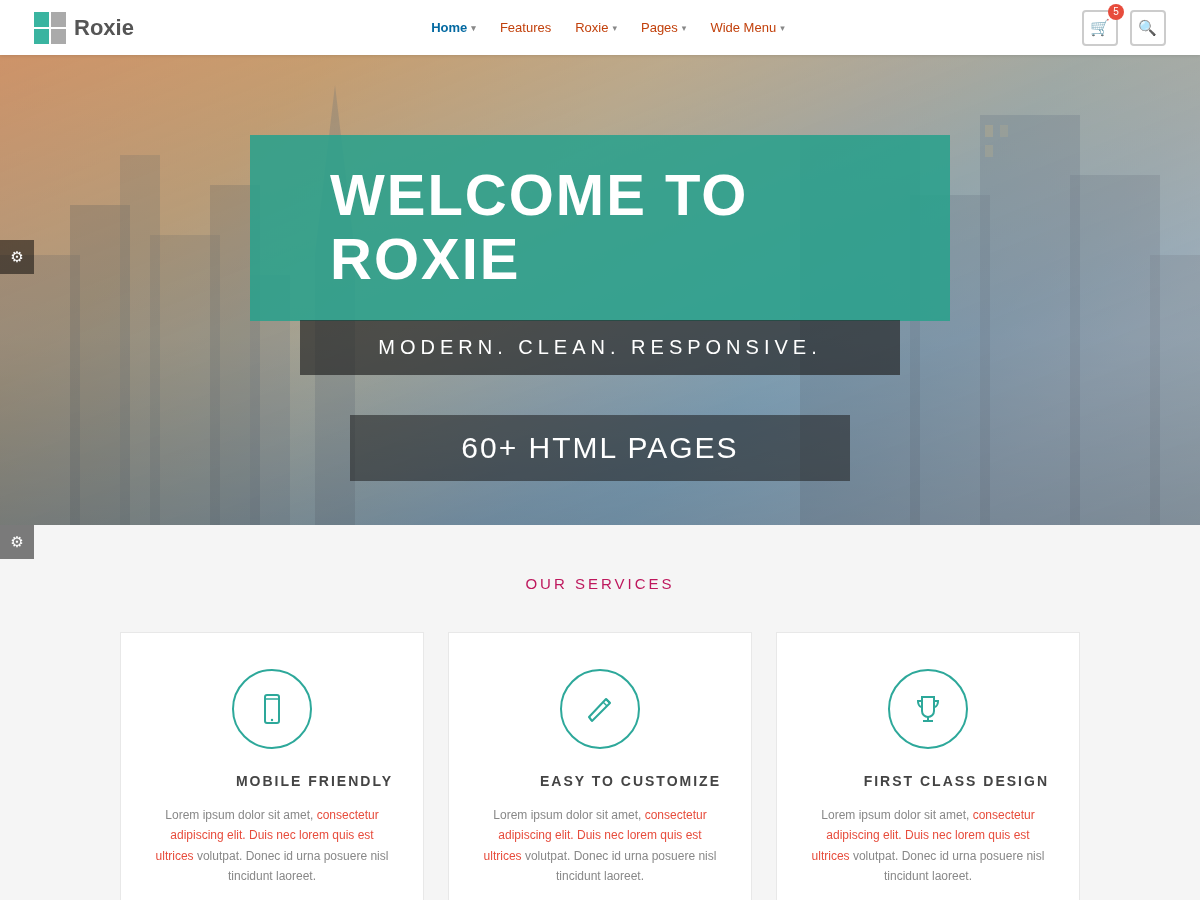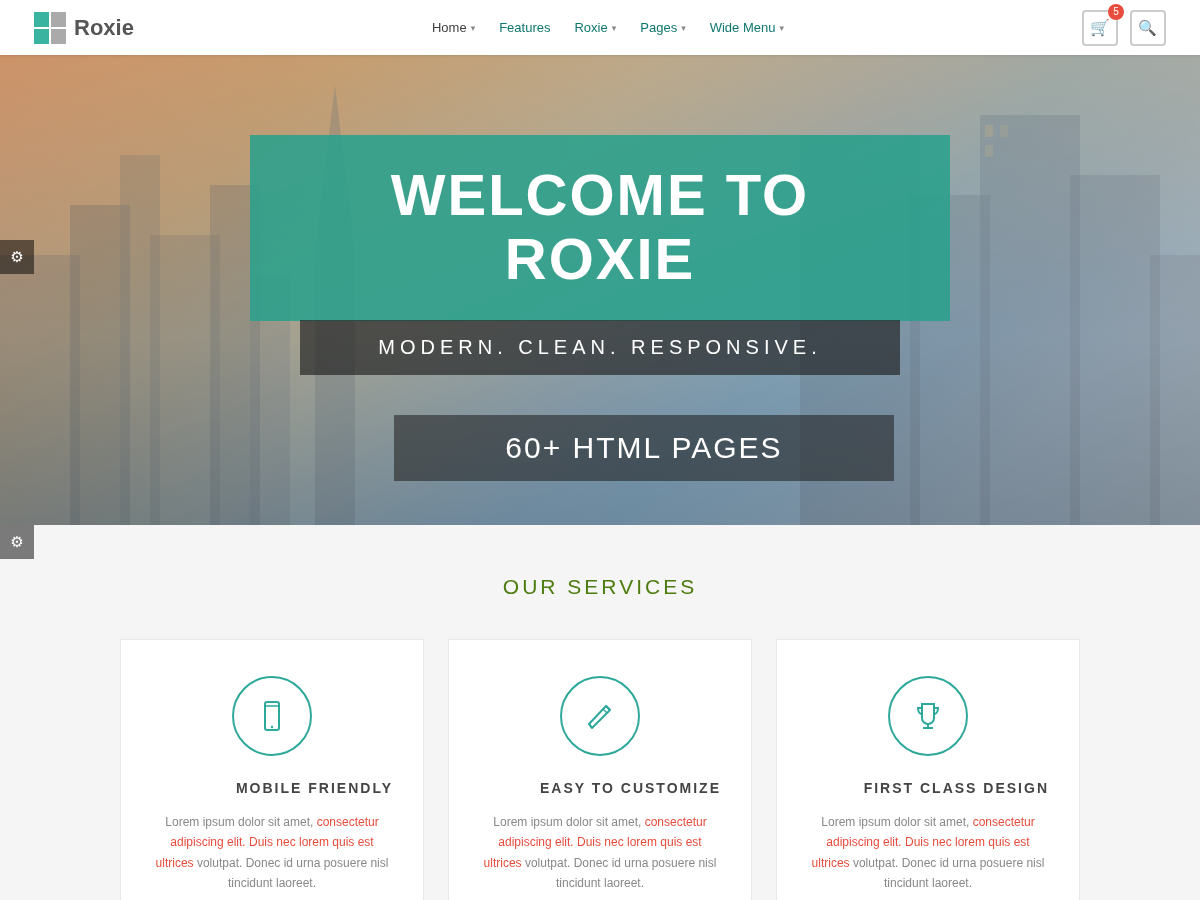--- a/index.html
+++ b/index.html
@@ -38,27 +38,27 @@
       font-weight: 600;
       color: #555;
     }
     .nav {
       display: flex;
       align-items: center;
       gap: 24px;
     }
     .nav-item {
       font-size: 13px;
-      color: #0f766e;
+      color: #c2410c;
       cursor: pointer;
       display: flex;
       align-items: center;
       gap: 4px;
     }
-    .nav-item.active { color: #404040; font-weight: 400; }
+    .nav-item.active { color: #0369a1; font-weight: 700; }
     .chevron-down { font-size: 9px; color: #888; }
     .nav-icons {
       display: flex;
       align-items: center;
       gap: 12px;
     }
     .cart-btn {
       position: relative;
       width: 36px;
       height: 36px;
@@ -134,21 +134,21 @@
       height: 100%;
       opacity: 0.5;
     }
     .hero-overlay-green {
       position: absolute;
       top: 80px;
       left: 50%;
       transform: translateX(-50%);
       background: rgba(42, 160, 140, 0.88);
       padding: 28px 80px 30px 80px;
-      text-align: center;
+      text-align: left;
       min-width: 700px;
     }
     .hero-title {
       font-size: 58px;
       font-weight: 900;
       color: #fff;
       letter-spacing: 2px;
       text-transform: uppercase;
       line-height: 1.1;
     }
@@ -170,21 +170,20 @@
     }
     .hero-overlay-dark2 {
       position: absolute;
       top: 360px;
       left: 50%;
       transform: translateX(-50%);
       background: rgba(30, 30, 30, 0.55);
       padding: 16px 53px;
       text-align: center;
       min-width: 500px;
-      margin-left: 44px;
     }
     .hero-pages {
       font-size: 30px;
       color: #fff;
       letter-spacing: 2px;
     }
     .settings-btn-left {
       position: absolute;
       left: 0;
       width: 34px;
@@ -215,23 +214,23 @@
       background: rgba(0,0,0,0.5);
       display: flex;
       align-items: center;
       justify-content: center;
       cursor: pointer;
       color: #fff;
       font-size: 16px;
     }
     .services-title {
       text-align: center;
-      font-size: 21px;
+      font-size: 15px;
       font-weight: 400;
-      color: #4d7c0f;
+      color: #be185d;
       letter-spacing: 3px;
       text-transform: uppercase;
       margin-bottom: 40px;
     }
     .services-grid {
       display: grid;
       grid-template-columns: 1fr 1fr 1fr;
       gap: 24px;
       max-width: 960px;
       margin: 0 auto;

